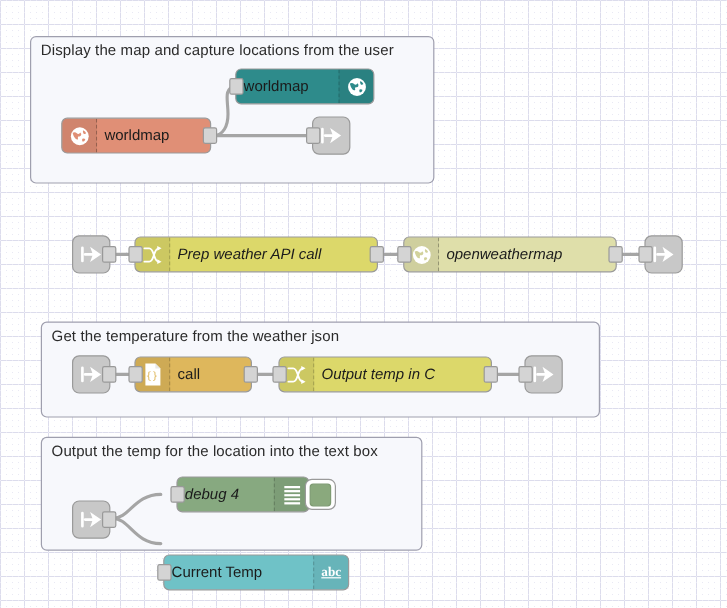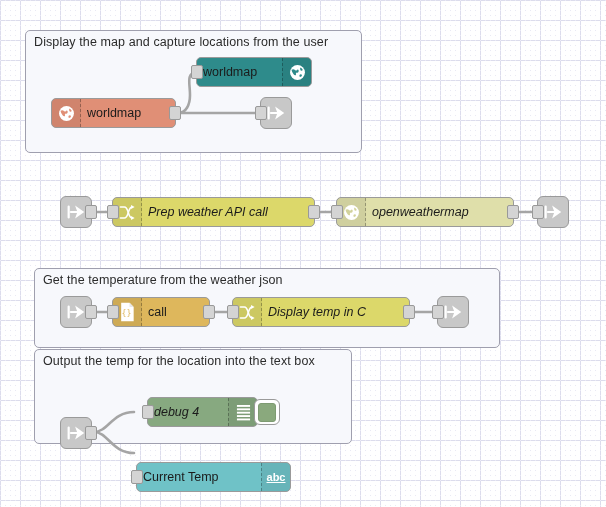--- a/index.html
+++ b/index.html
@@ -153,21 +153,21 @@
     stroke: #a5a5a5;
     stroke-width: 2.6;
     stroke-linecap: round;
   }
 
   .abc {
     font-size: 11px;
     font-weight: bold;
     color: #ffffff;
     text-decoration: underline;
-    font-family: Liberation Sans, sans-serif;
+    font-family: Liberation Serif, serif;
   }
 </style>
 </head>
 <body>
 
 <div id="canvas">
 
   <svg class="wires" viewBox="0 0 606 507">
 
     <path d="M 178,113 C 186,113 190,105 190,95 C 190,83 186,74 196,72"></path>
@@ -302,33 +302,33 @@
   <div class="node" style="left:232px; top:297px; width:178px; background:#dcd86a;">
     <div class="port in"></div>
     <div class="icon-box left">
       <svg width="19" height="19" viewBox="0 0 24 24">
         <path d="M3 5 L8 5 C11 5 12 9 13 12 C14 15 15 19 18 19" stroke="#ffffff" stroke-width="2" fill="none" stroke-linecap="round"></path>
         <path d="M3 19 L8 19 C11 19 12 15 13 12 C14 9 15 5 18 5" stroke="#ffffff" stroke-width="2" fill="none" stroke-linecap="round"></path>
         <path d="M16.5 2.5 L21 5 L16.5 7.5 Z" fill="#ffffff"></path>
         <path d="M16.5 16.5 L21 19 L16.5 21.5 Z" fill="#ffffff"></path>
       </svg>
     </div>
-    <div class="label italic">Display temp in C</div>
+    <div class="label italic">Output temp in C</div>
     <div class="port out"></div>
   </div>
 
   <div class="linknode" style="left:437px; top:296px;">
     <div class="port in"></div>
     <svg width="22" height="22" viewBox="0 0 24 24">
       <path d="M4 6 L4 18 M6.5 12 L18 12" stroke="#ffffff" stroke-width="2.4" fill="none" stroke-linecap="round"></path>
       <path d="M11 5 L21 12 L11 19 L13.5 12 Z" fill="#ffffff"></path>
     </svg>
   </div>
 
-  <div class="group" style="left:34px; top:349px; width:318px; height:95px;">
+  <div class="group" style="left:34px; top:364px; width:318px; height:95px;">
     <div class="group-label">Output the temp for the location into the text box</div>
   </div>
 
   <div class="linknode" style="left:60px; top:417px;">
     <svg width="22" height="22" viewBox="0 0 24 24">
       <path d="M4 6 L4 18 M6.5 12 L18 12" stroke="#ffffff" stroke-width="2.4" fill="none" stroke-linecap="round"></path>
       <path d="M11 5 L21 12 L11 19 L13.5 12 Z" fill="#ffffff"></path>
     </svg>
     <div class="port out"></div>
   </div>

